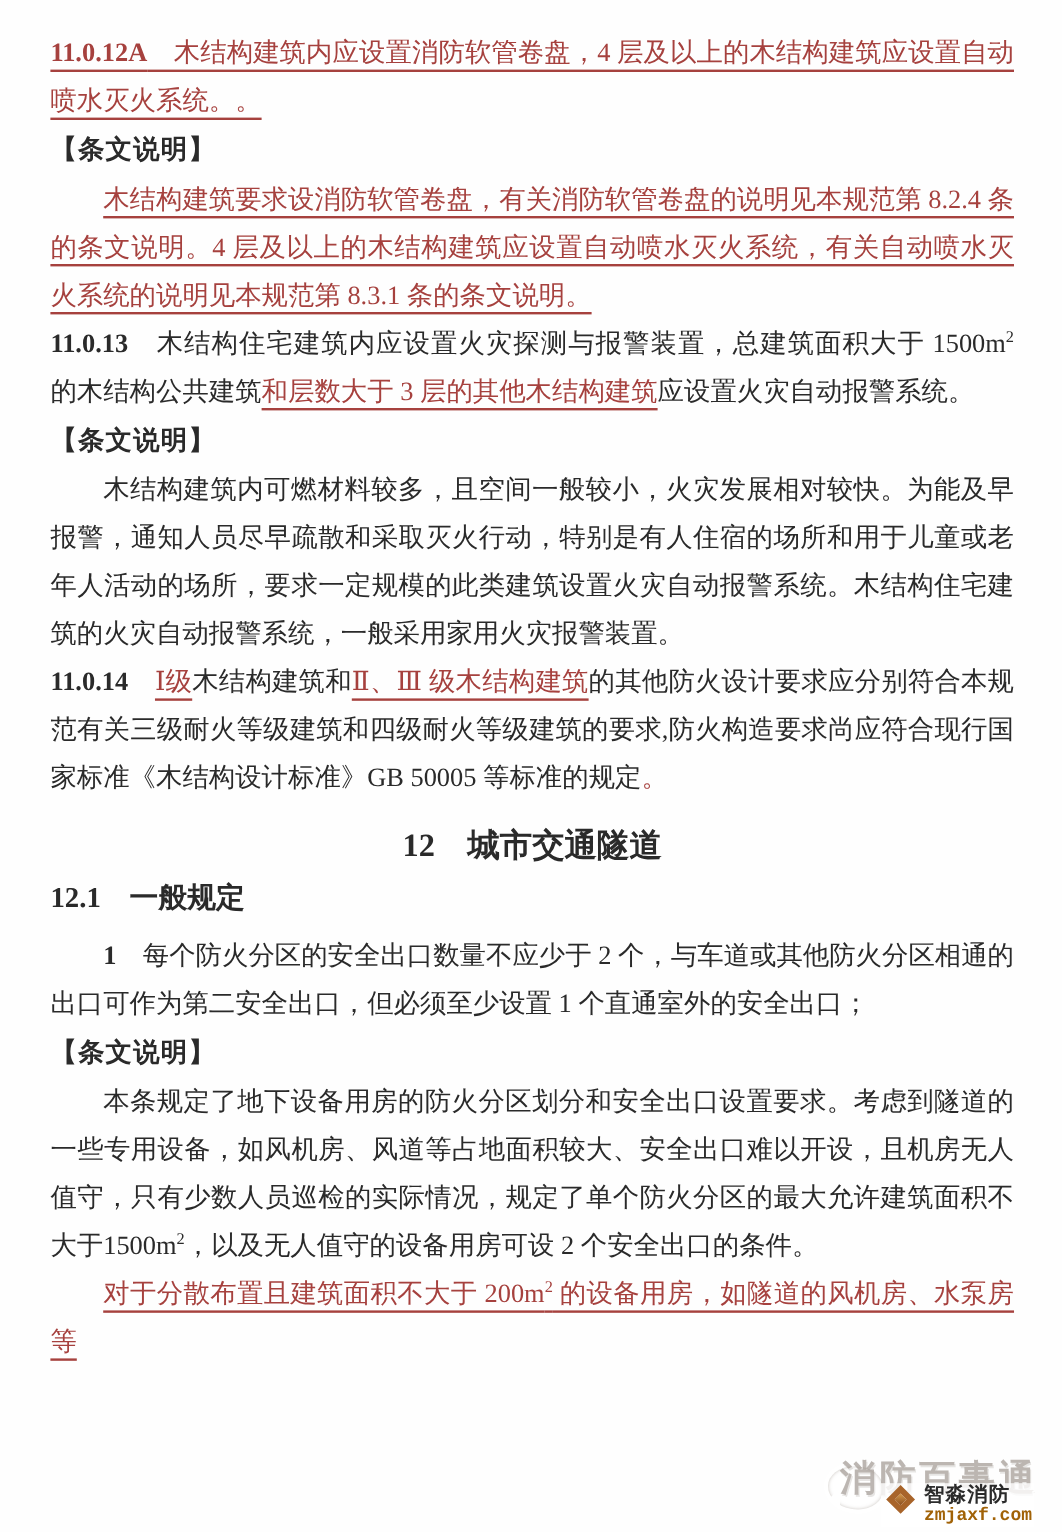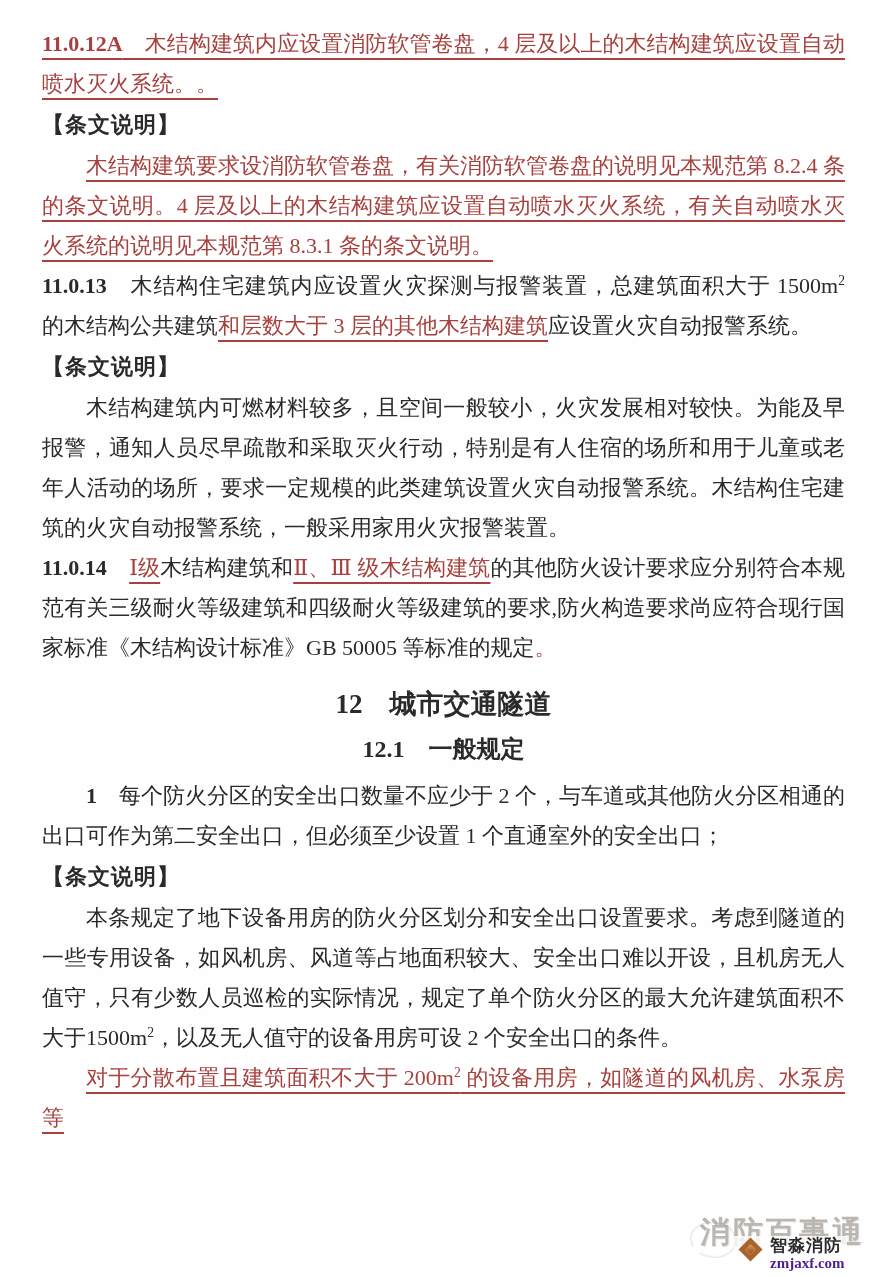--- a/index.html
+++ b/index.html
@@ -19,21 +19,21 @@
     color:#2a2a2a;
     margin:0;
   }
   .indent{text-indent:44px;}
   .label{font-weight:bold;line-height:42px;letter-spacing:1px;}
   .h1{
     text-align:center;font-weight:bold;font-size:27px;
     line-height:44px;margin-top:14px;margin-bottom:2px;text-indent:0;
   }
   .h2{
-    text-align:center;font-weight:bold;font-size:24px;
+    font-weight:bold;font-size:24px;
     line-height:42px;margin-bottom:6px;text-indent:0;
   }
   .blk{color:#2a2a2a;}
   .red{color:#a6413e;}
   .u{
     text-decoration:underline;
     text-decoration-color:#a6413e;
     text-decoration-thickness:2px;
     text-underline-offset:7px;
   }
@@ -71,22 +71,22 @@
     border:5px solid #a8642a;
     background:linear-gradient(135deg,#d79a4a 0%, #8a4d1f 100%);
     box-sizing:border-box;
   }
   .wm-text-col{display:flex;flex-direction:column;}
   .wm-name{
     font-size:17px;font-weight:bold;color:#2b2b2b;line-height:18px;
     font-family:"Liberation Sans","DejaVu Sans",sans-serif;letter-spacing:1px;
   }
   .wm-site{
-    font-size:15px;font-weight:bold;color:#4c1d95;line-height:17px;
-    font-family:Liberation Serif, serif;
+    font-size:15px;font-weight:bold;color:#a16207;line-height:17px;
+    font-family:Liberation Mono, monospace;
   }
 </style>
 </head>
 <body>
 
 <div class="page">
   <div>
       <div class="block "><span class="red u"><span class="bold">11.0.12A</span><span>　木结构建筑内应设置消防软管卷盘，4 层及以上的木结构建筑应设置自动喷水灭火系统。。</span></span></div>
       <div class="block label"><span class="blk"><span class="bold">【条文说明】</span></span></div>
       <div class="block  indent"><span class="red u"><span>木结构建筑要求设消防软管卷盘，有关消防软管卷盘的说明见本规范第 8.2.4 条的条文说明。4 层及以上的木结构建筑应设置自动喷水灭火系统，有关自动喷水灭火系统的说明见本规范第 8.3.1 条的条文说明。</span></span></div>

